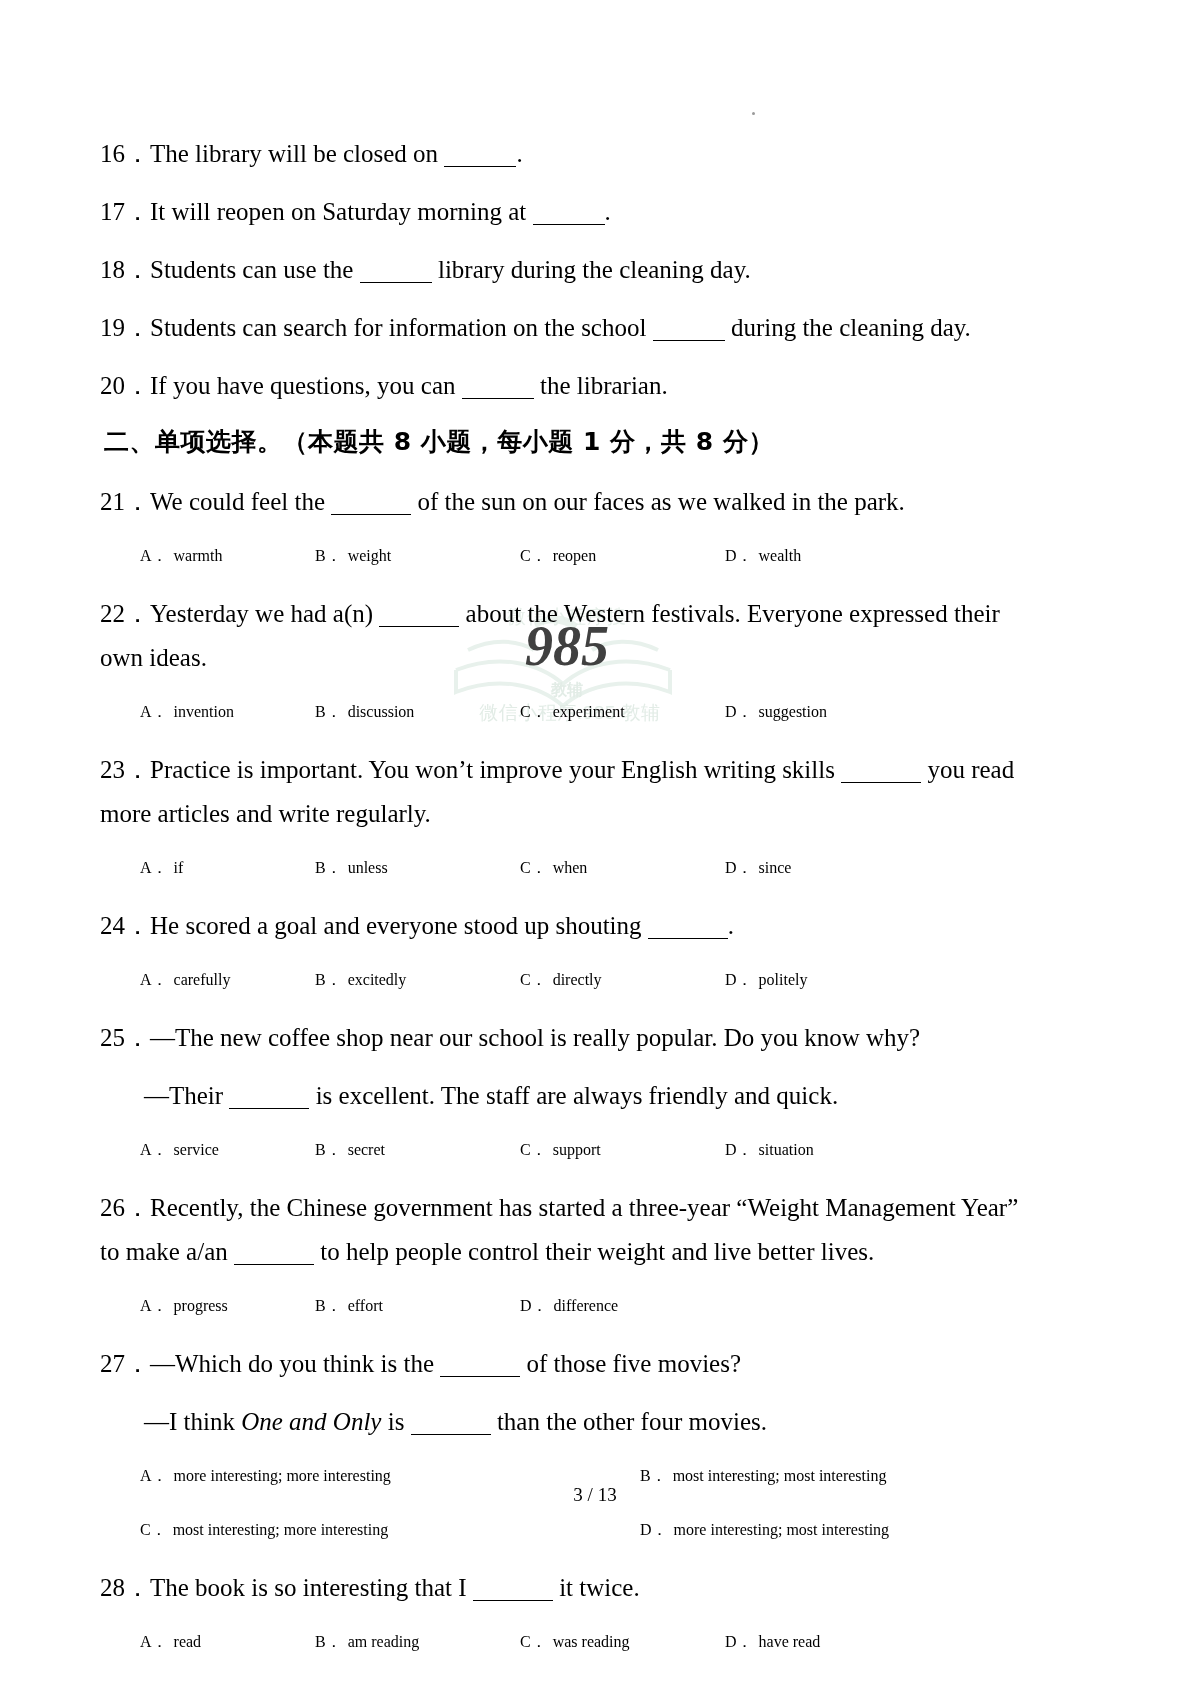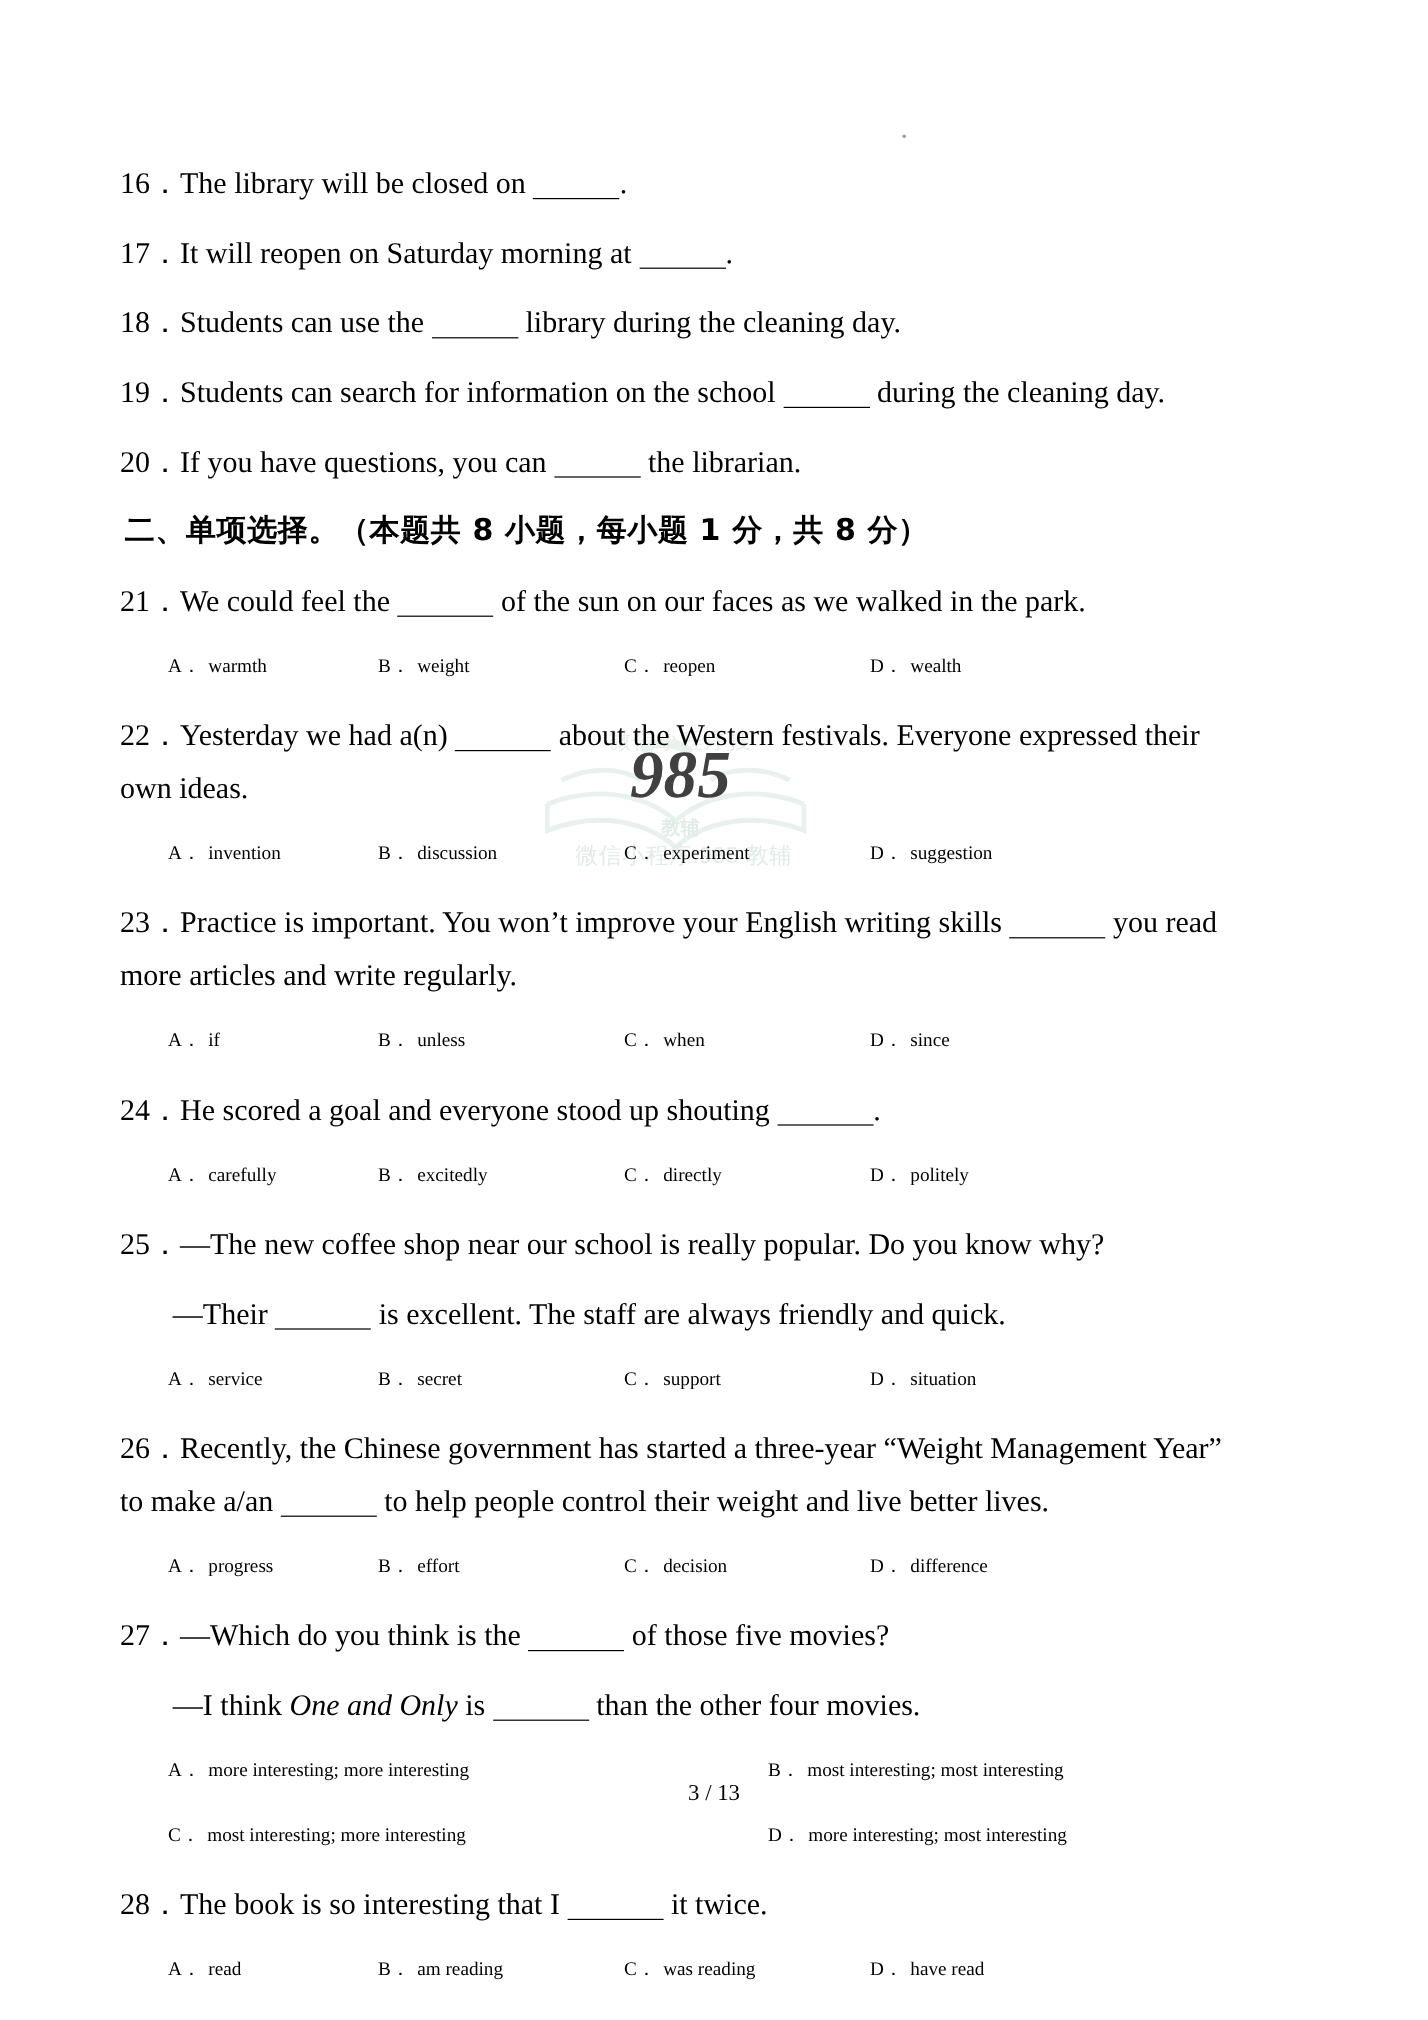--- a/index.html
+++ b/index.html
@@ -277,21 +277,20 @@
       <span class="opt c3"><span class="lbl">C．</span><span>support</span></span>
       <span class="opt c4"><span class="lbl">D．</span><span>situation</span></span>
     </div>
 
     <div class="qline q">
       <span class="num">26．</span><span>Recently, the Chinese government has started a three-year “Weight Management Year” to make a/an </span><span class="blank b-md"></span><span> to help people control their weight and live better lives.</span>
     </div>
     <div class="opts">
       <span class="opt c1"><span class="lbl">A．</span><span>progress</span></span>
       <span class="opt c2"><span class="lbl">B．</span><span>effort</span></span>
-      <span class="opt c3"><span class="lbl">C．</span><span>decision</span></span>
       <span class="opt c4"><span class="lbl">D．</span><span>difference</span></span>
     </div>
 
     <div class="qline q">
       <span class="num">27．</span><span>—Which do you think is the </span><span class="blank b-md"></span><span> of those five movies?</span>
     </div>
     <div class="qline q" style="padding-left:44px;">
       <span>—I think </span><span class="ital">One and Only</span><span> is </span><span class="blank b-md"></span><span> than the other four movies.</span>
     </div>
     <div class="opts">

